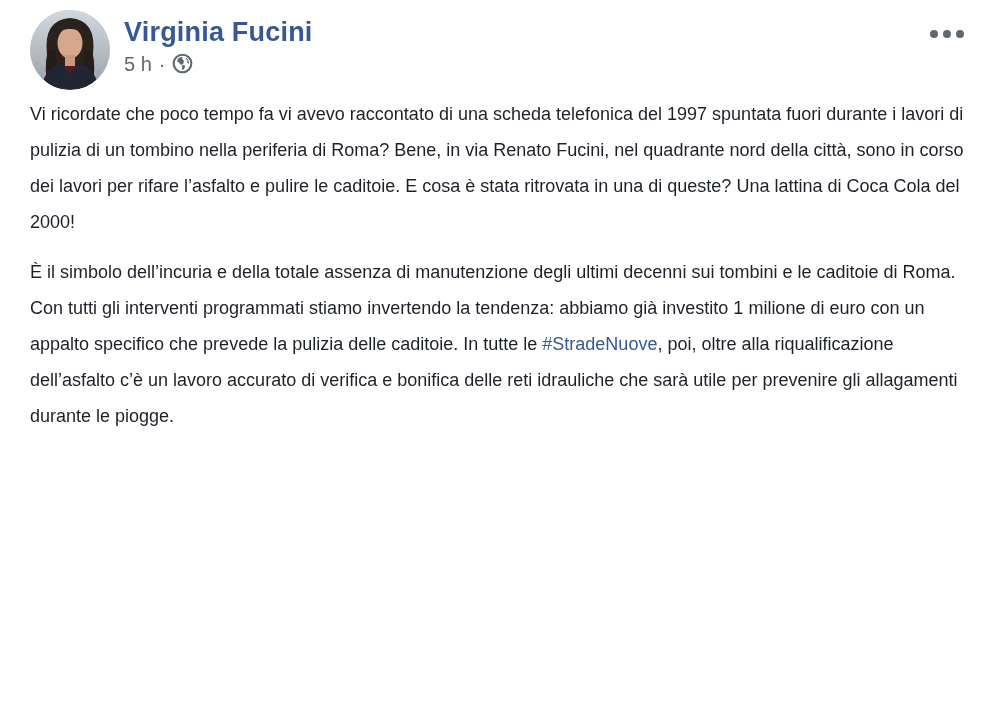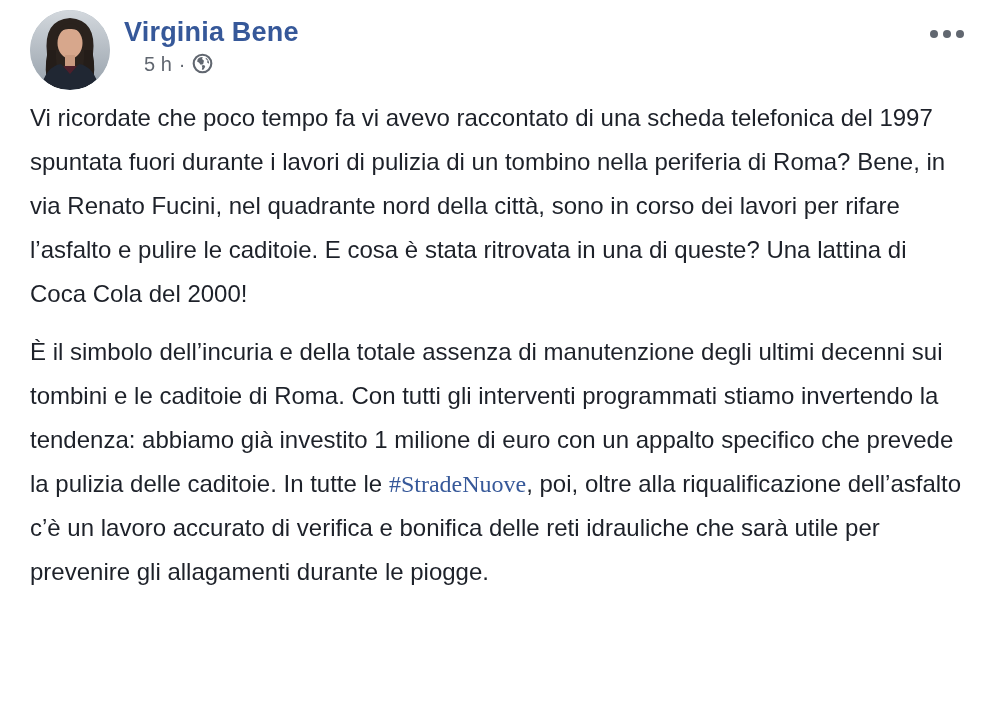--- a/index.html
+++ b/index.html
@@ -19,38 +19,38 @@
   }
   .avatar svg { display: block; width: 80px; height: 80px; }
   .header-text { margin-left: 14px; padding-top: 7px; }
   .author {
     display: inline-block; color: var(--accent, #365899);
     font-size: 27px; font-weight: 700; line-height: 1.15;
     text-decoration: none; cursor: pointer; letter-spacing: 0.2px;
   }
   .meta {
     display: flex; align-items: center; margin-top: 5px;
-    color: var(--muted, #616770); font-size: 20px; line-height: 1; margin-left: 20px;
+    color: var(--muted, #616770); font-size: 20px; line-height: 1;
   }
   .meta .timestamp { cursor: pointer; }
   .meta .sep { margin: 0 7px; }
   .globe-icon svg { display: block; width: 21px; height: 21px; }
 
   .menu-button {
     position: absolute; right: -4px; top: 14px;
     display: flex; gap: 5px; padding: 6px; cursor: pointer; border-radius: 4px;
   }
   .menu-button .menu-dot {
     width: 8px; height: 8px; border-radius: 50%;
     background: var(--muted, #616770);
   }
 
-  .body-text { font-size: 24px; line-height: 44px; color: var(--text, #1d2129); }
+  .body-text { font-size: 18px; line-height: 36px; color: var(--text, #1d2129); }
   .body-text p { margin: 0 0 14px 0; }
-  .hashtag { color: var(--accent, #365899); text-decoration: none; cursor: pointer; font-family: Liberation Serif, serif; }
+  .hashtag { color: var(--accent, #365899); text-decoration: none; cursor: pointer; }
 </style>
 </head>
 <body>
 
 <div class="post">
 
   <div class="header">
 
     <div class="avatar">
       <svg viewBox="0 0 80 80">
@@ -77,21 +77,21 @@
           <path d="M35 45 L35 56 Q40 60 45 56 L45 45 Z" fill="#c99a80"></path>
 
           <path d="M33 56 L40 66 L47 56 Z" fill="#4d1f2b"></path>
 
           <path d="M10 80 Q16 56 31 54 L40 64 L49 54 Q64 56 70 80 Z" fill="#202733"></path>
         </g>
       </svg>
     </div>
 
     <div class="header-text">
-      <a class="author">Virginia Bene</a>
+      <a class="author">Virginia Fucini</a>
       <div class="meta">
         <span class="timestamp">5 h</span>
         <span class="sep">·</span>
         <span class="globe-icon">
           <svg viewBox="0 0 20 20">
             <circle cx="10" cy="10" r="8.4" fill="#ffffff" stroke="#616770" stroke-width="2"></circle>
             <path fill="#616770" d="M5.2 6.4 Q6.6 3.6 10.2 3.8 L9.6 5.8 L11.4 7.4 L10.6 10.6 L8.2 11.2 L6.6 9.0 L5.0 8.4 Z"></path>
             <path fill="#616770" d="M9.2 11.9 L11.6 11.4 L12.6 13.2 L11.0 15.8 Q10.0 16.4 9.4 15.6 L9.8 13.6 Z"></path>
             <path fill="#616770" d="M13.2 4.6 Q16.2 6.4 16.3 10.2 L14.4 9.0 L14.8 7.0 L13.0 5.8 Z"></path>
           </svg>

